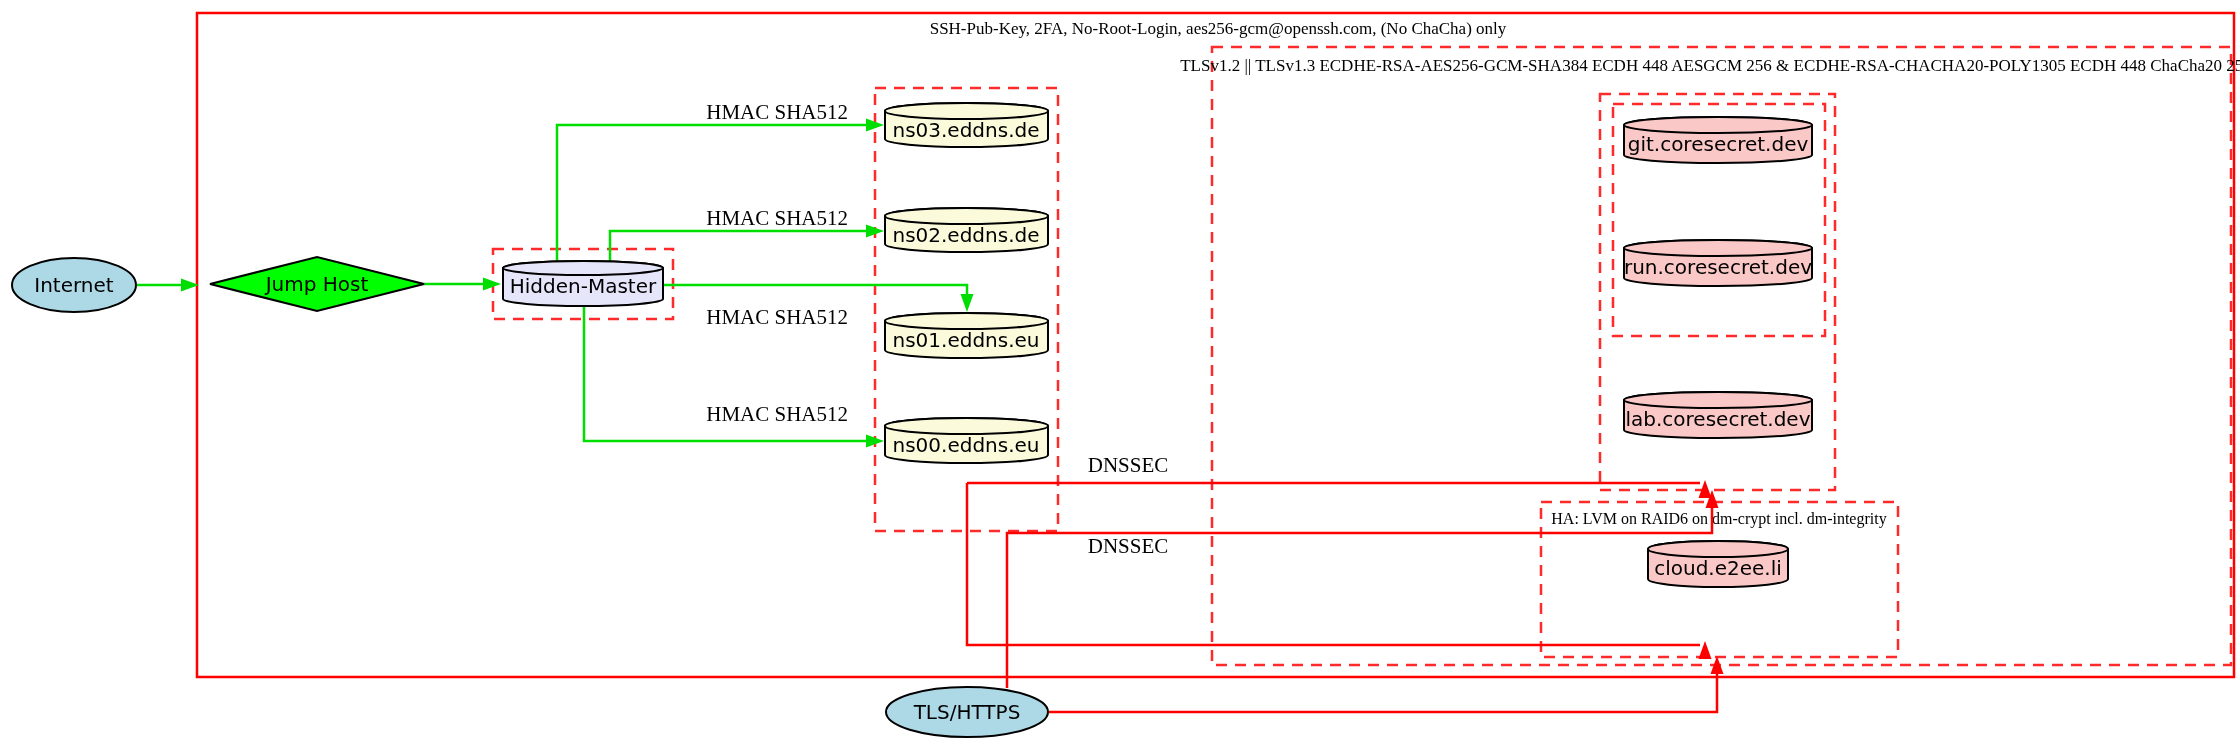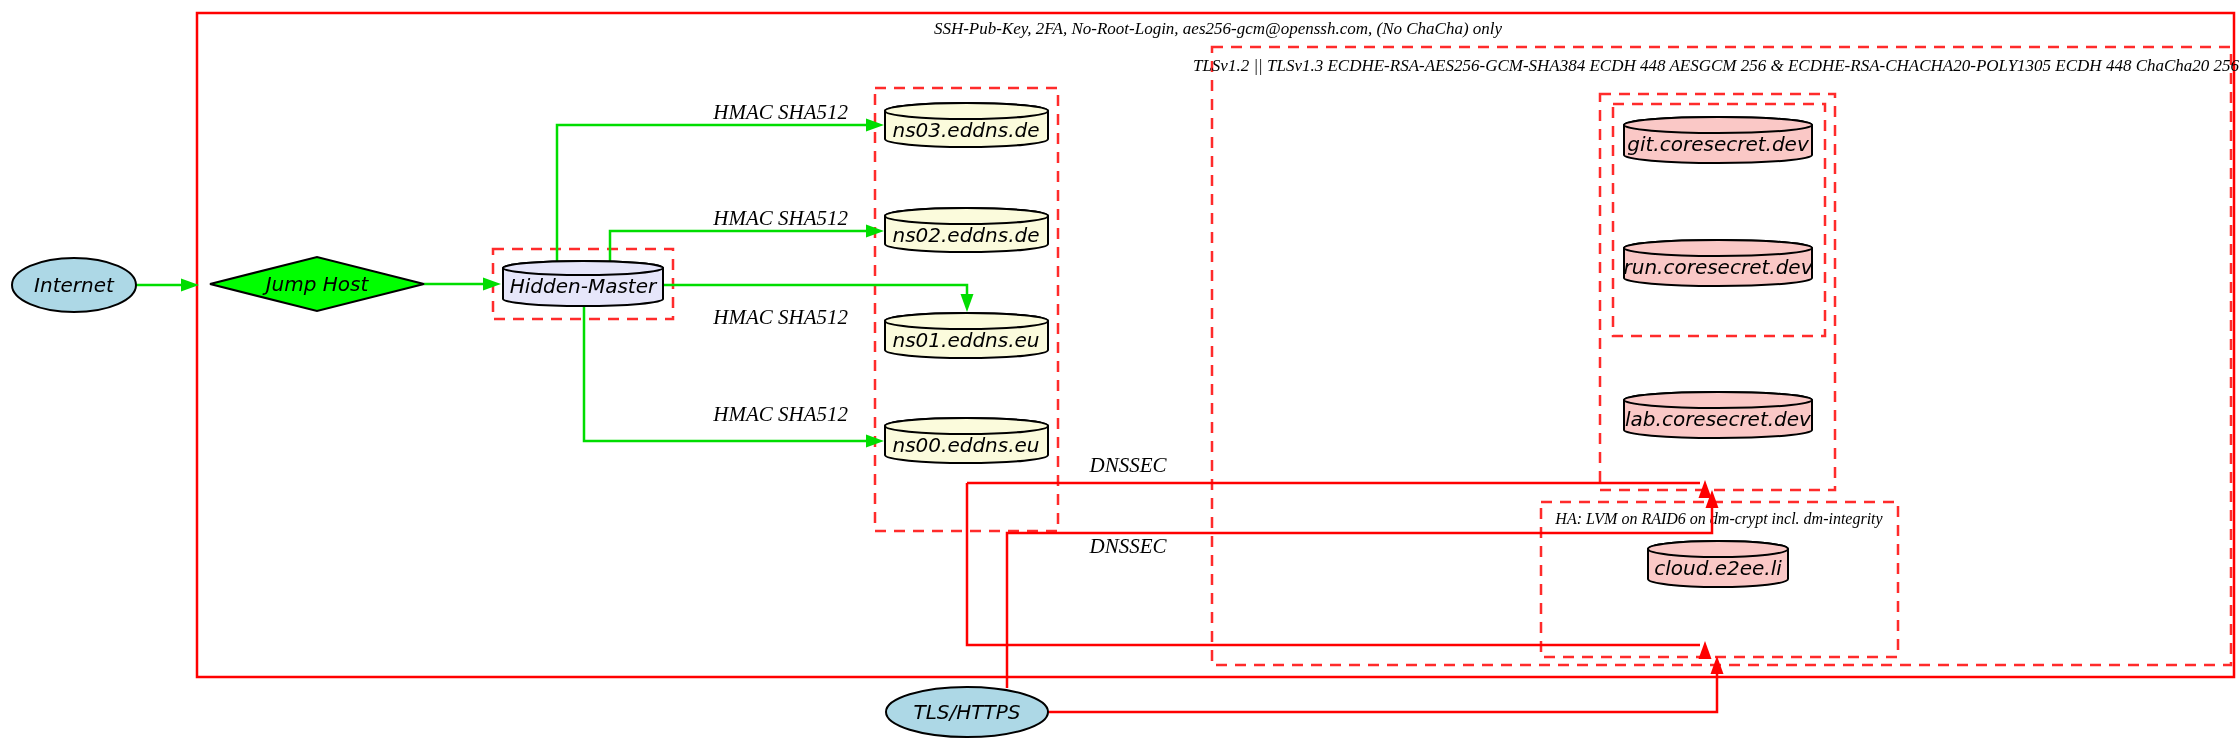--- a/index.html
+++ b/index.html
@@ -1,16 +1,16 @@
 <!DOCTYPE html>
 <html><head>
 <meta charset="utf-8">
 <style>
   html, body { margin: 0; padding: 0; background: #ffffff; }
-  .stage { position: relative; width: 2240px; height: 744px; background: #ffffff; overflow: hidden; font-style: italic; }
+  .stage { position: relative; width: 2240px; height: 744px; background: #ffffff; overflow: hidden; }
   svg { display: block; }
   text { fill: #000000; }
   .node-label { font-family: "DejaVu Sans", "Liberation Sans", sans-serif; font-size: 20px; }
   .cluster-label { font-family: "Liberation Serif", "DejaVu Serif", serif; }
   .edge-label { font-family: "Liberation Serif", "DejaVu Serif", serif; font-size: 21px; }
 </style>
 </head>
 <body>
 
 <div class="stage">

